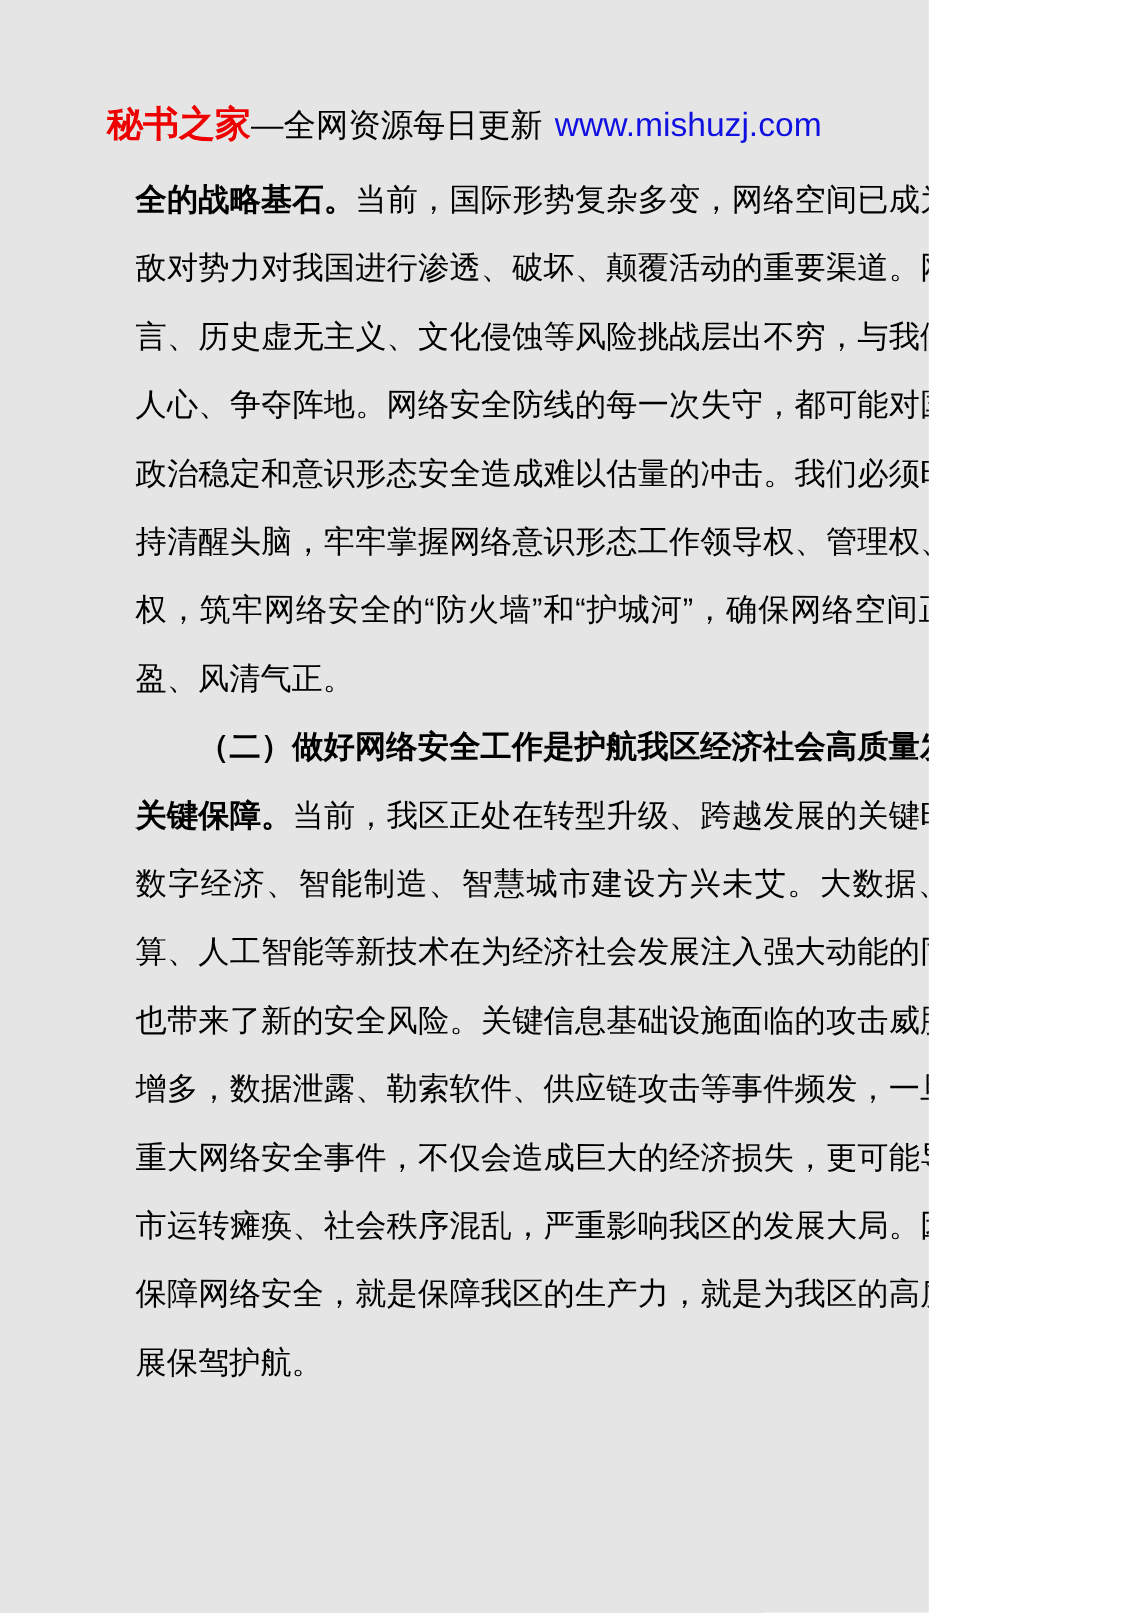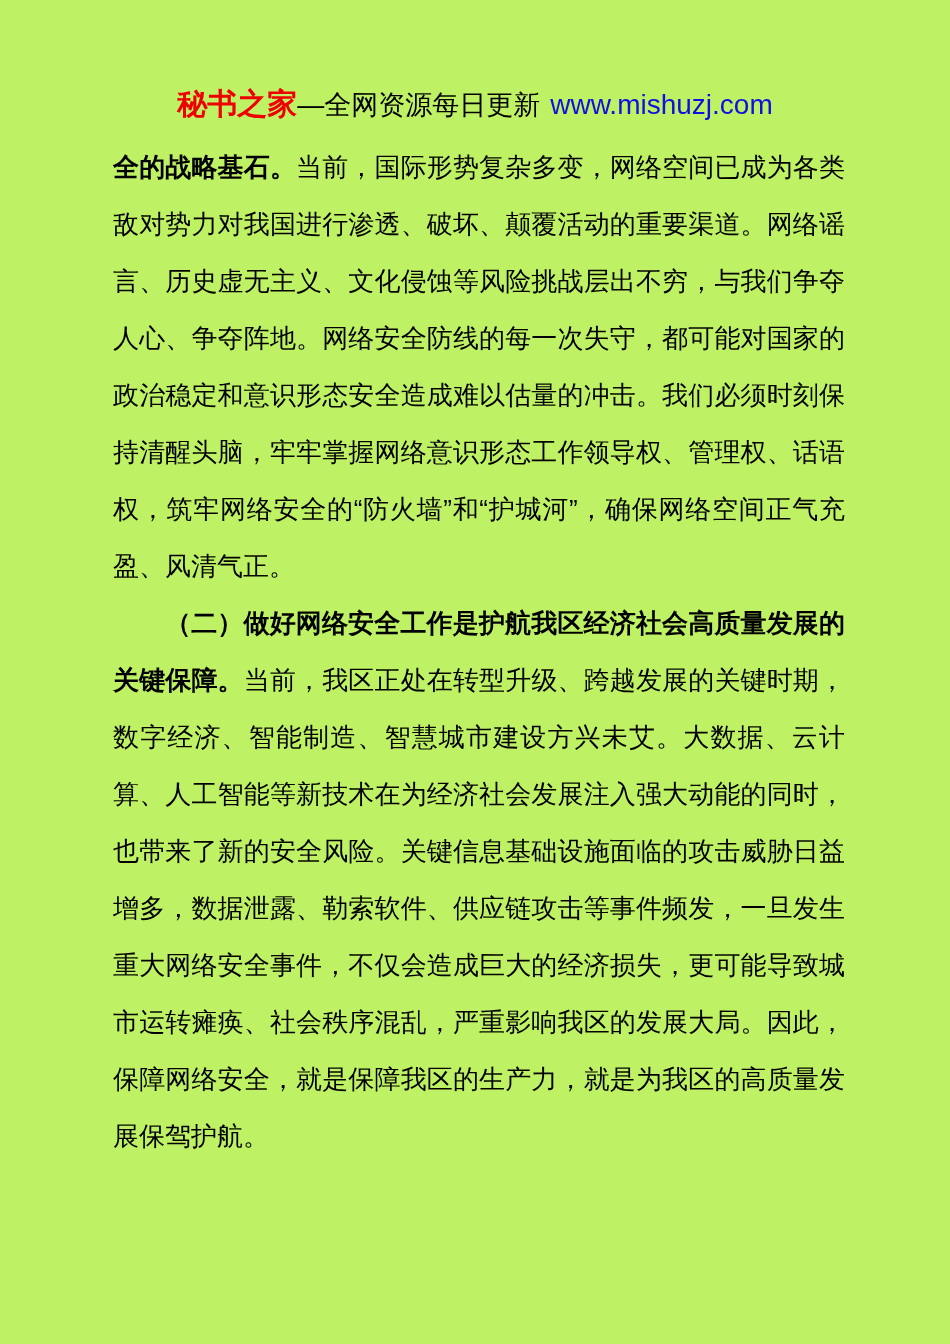--- a/index.html
+++ b/index.html
@@ -2,23 +2,23 @@
 <html><head>
 <meta charset="utf-8">
 <style>
   html, body {
     margin: 0;
     padding: 0;
     background: #ffffff;
   }
   .page {
     position: relative;
-    width: 950px;
+    width: 774px;
     height: 1344px;
-    background: #bef264;
+    background: #e5e5e5;
     overflow: hidden;
     font-family: "Liberation Sans", sans-serif;
     color: #000000;
   }
   .header {
     padding-top: 86px;
     text-align: center;
     font-size: 27px;
     line-height: 36px;
     white-space: nowrap;

